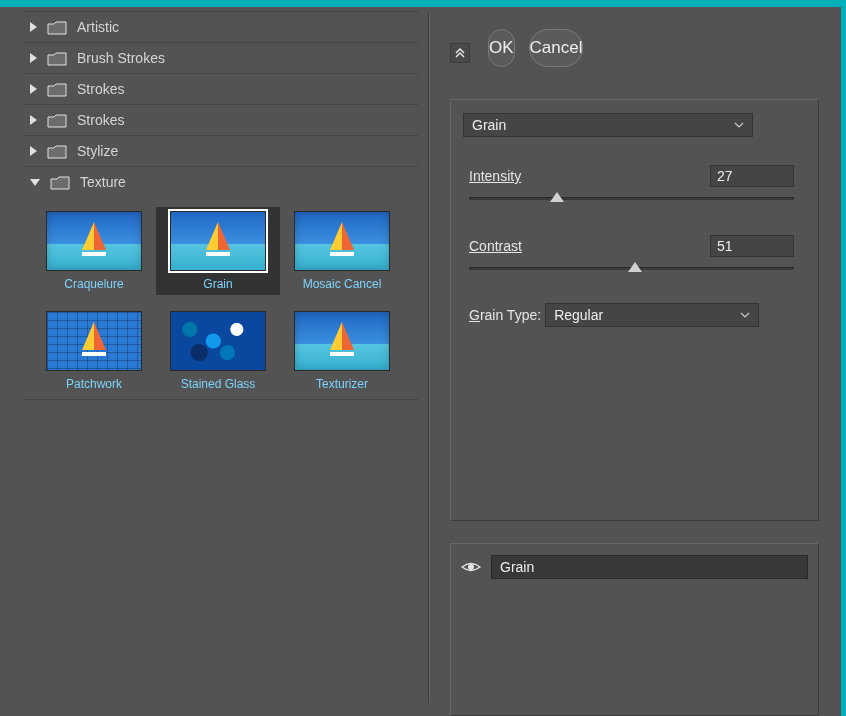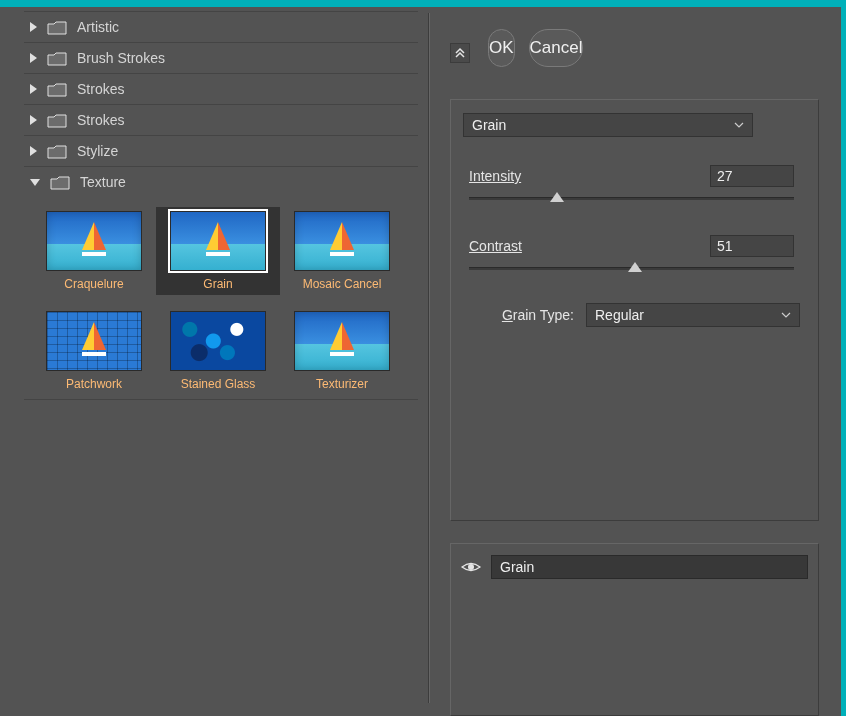--- a/index.html
+++ b/index.html
@@ -72,21 +72,21 @@
     .thumb-cell.selected { background: #333; }
     .thumb-box {
       width: 96px; height: 60px;
       background: linear-gradient(to bottom, #2067c4 0%, #3a8fe0 55%, #55c5e0 55%, #35b0d0 100%);
       position: relative; overflow: hidden; border: 1px solid #2a2a2a;
     }
     .thumb-box.selected { outline: 2px solid #fff; }
     .sail {
       position: absolute; left: 50%; top: 10px; transform: translateX(-50%);
     }
-    .thumb-label { text-align: center; font-size: 12px; margin-top: 6px; color: #fdba74; }
+    .thumb-label { text-align: center; font-size: 12px; margin-top: 6px; color: #7dd3fc; }
     
     .ovl-craq::after, .ovl-mosaic::after, .ovl-texturizer::after {
       content: ""; position: absolute; inset: 0;
       background: rgba(0,0,0,0);
       box-shadow: inset 0 0 10px rgba(0,0,0,0.2);
     }
     .ovl-patch { background-image: linear-gradient(#00000040 1px, transparent 1px), linear-gradient(90deg, #00000040 1px, transparent 1px); background-size: 10px 8px; background-color: #2a7ad5; }
     .ovl-stained { background: radial-gradient(circle at 20% 30%, #07a 0 7px, transparent 8px), radial-gradient(circle at 45% 50%, #19e 0 7px, transparent 8px), radial-gradient(circle at 70% 30%, #fff 0 6px, transparent 7px), radial-gradient(circle at 60% 70%, #07b 0 7px, transparent 8px), radial-gradient(circle at 30% 70%, #0b2d6a 0 8px, transparent 9px), #0a48a0; }
     
     .top-row { display: flex; gap: 18px; align-items: flex-start; }
@@ -153,22 +153,22 @@
     }
     .slider-thumb {
       position: absolute; top: 1px;
       width: 0; height: 0;
       border-left: 7px solid transparent; border-right: 7px solid transparent;
       border-bottom: 10px solid #d0d0d0;
       transform: translateX(-7px);
       cursor: pointer;
     }
     .grain-type-row {
-      display: flex; align-items: center; gap: 12px;
-      margin-top: 26px; padding-left: 6px; justify-content: flex-end;
+      display: flex; align-items: center; gap: 4px;
+      margin-top: 26px; padding-left: 6px;
     }
     
     .effects-panel {
       margin-top: 22px;
       border: 1px solid #3c3c3c;
       border-top-color: #666; border-left-color: #666;
       background: #535353;
       padding: 10px 10px 10px 10px;
       flex: 1;
     }

